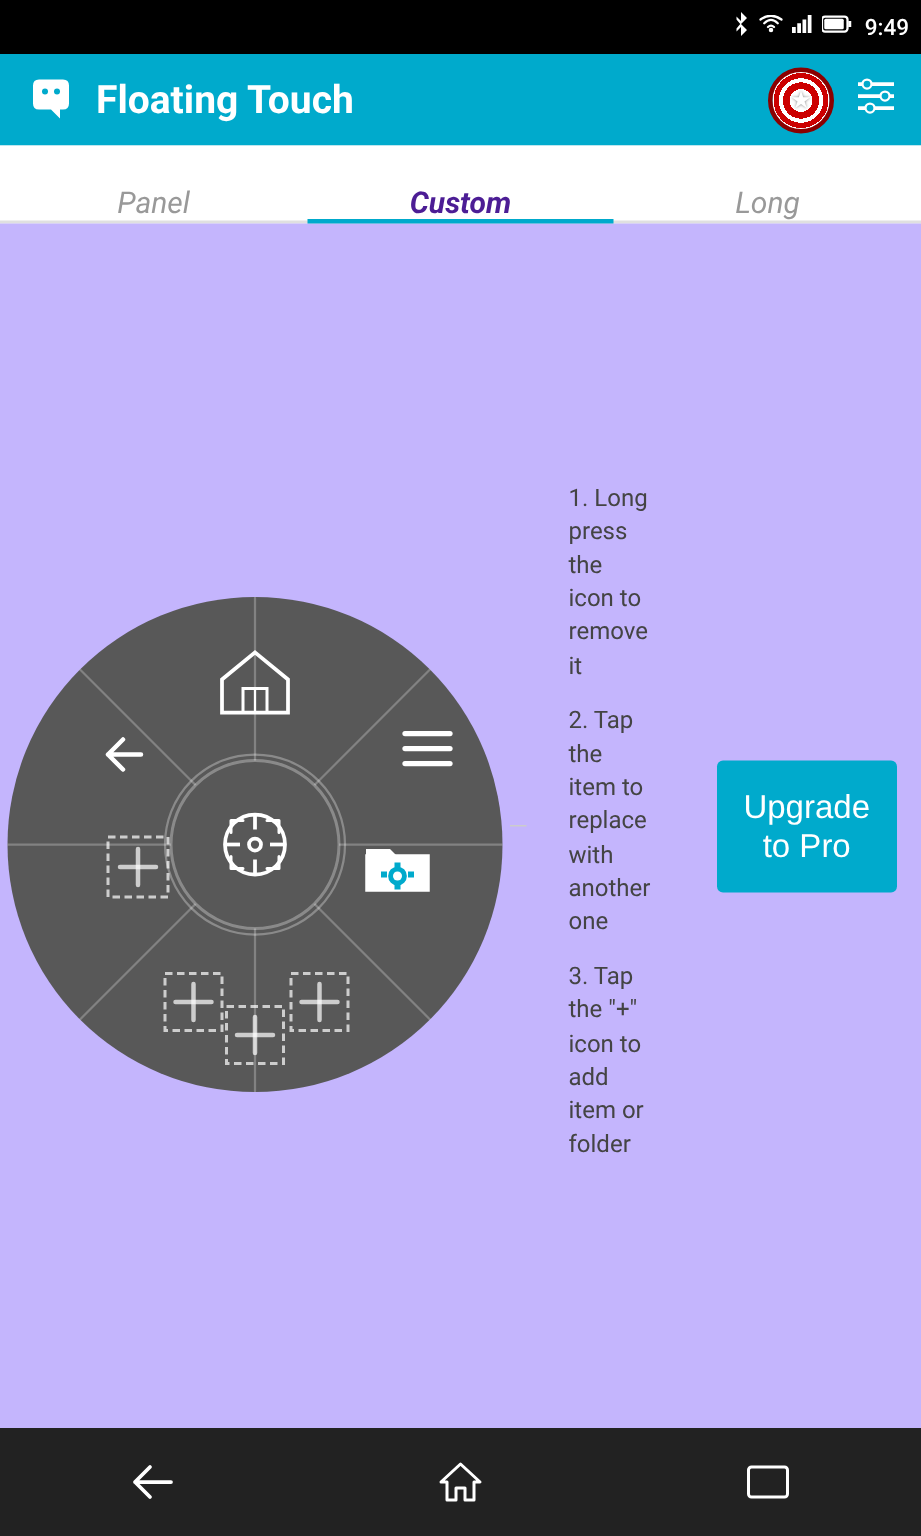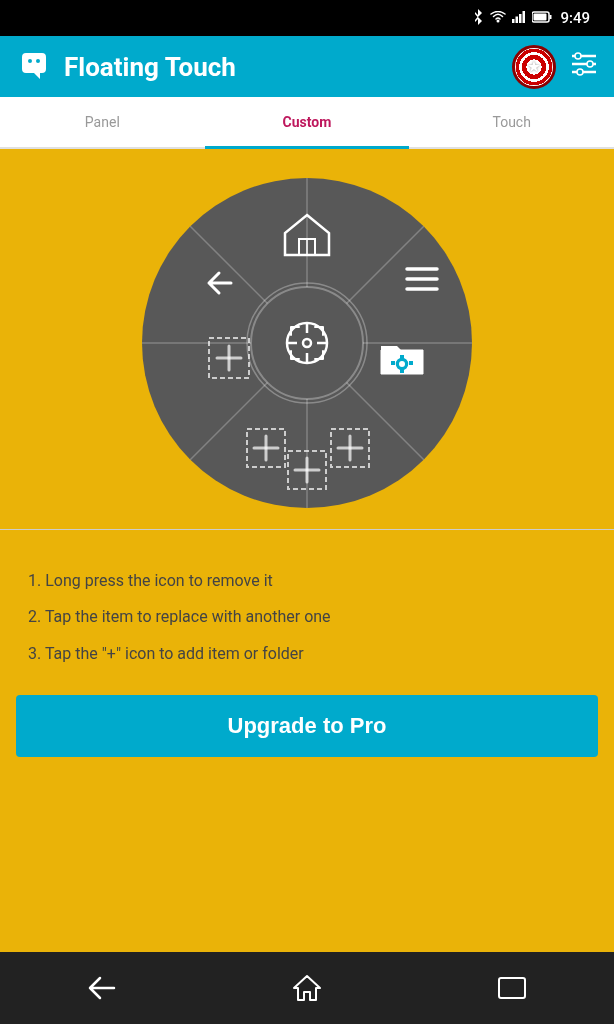--- a/index.html
+++ b/index.html
@@ -13,21 +13,21 @@
       flex-direction: column;
     }
 
     
     .status-bar {
       background: #000;
       height: 36px;
       display: flex;
       align-items: center;
       justify-content: flex-end;
-      padding: 0 24px;
+      padding: 0 8px;
       gap: 8px;
       flex-shrink: 0;
     }
     .status-bar .time {
       color: white;
       font-size: 15px;
       font-weight: 500;
     }
     .status-icons {
       display: flex;
@@ -93,47 +93,48 @@
       background: white;
       height: 52px;
       display: flex;
       align-items: stretch;
       border-bottom: 2px solid #e0e0e0;
       flex-shrink: 0;
     }
     .tab {
       flex: 1;
       display: flex;
-      align-items: center;
+      align-items: flex-end;
       justify-content: center;
-      font-size: 14px;
+      font-size: 20px;
       color: #999;
       cursor: pointer;
       position: relative;
+      font-style: italic;
     }
     .tab.active {
-      color: #be185d;
+      color: #4c1d95;
       font-weight: bold;
     }
     .tab.active::after {
       content: '';
       position: absolute;
       bottom: -2px;
       left: 0;
       right: 0;
       height: 3px;
       background: #00aacc;
     }
 
     
     .main-content {
       flex: 1;
-      background: #eab308;
-      display: flex;
-      flex-direction: column;
+      background: #c4b5fd;
+      display: flex;
+      flex-direction: row;
       align-items: center;
       overflow: hidden;
     }
 
     
     .radial-container {
       margin-top: 24px;
       width: 340px;
       height: 340px;
       position: relative;
@@ -170,21 +171,21 @@
     }
 
     
     .upgrade-btn {
       display: block;
       width: calc(100% - 32px);
       margin: 0 16px;
       background: #00aacc;
       color: white;
       font-size: 22px;
-      font-weight: bold;
+      font-weight: normal;
       text-align: center;
       padding: 18px;
       border: none;
       border-radius: 4px;
       cursor: pointer;
     }
 
     
     .bottom-nav {
       background: #222;
@@ -269,21 +270,21 @@
 </div>
 
 <div class="tab-bar">
   <div class="tab">
     <span>Panel</span>
   </div>
   <div class="tab active">
     <span>Custom</span>
   </div>
   <div class="tab">
-    <span>Touch</span>
+    <span>Long</span>
   </div>
 </div>
 
 <div class="main-content">
 
   <div class="radial-container">
     <svg class="radial-svg" viewBox="0 0 340 340" xmlns="http://www.w3.org/2000/svg">
 
       <circle cx="170" cy="170" r="165" fill="#585858"></circle>
 

